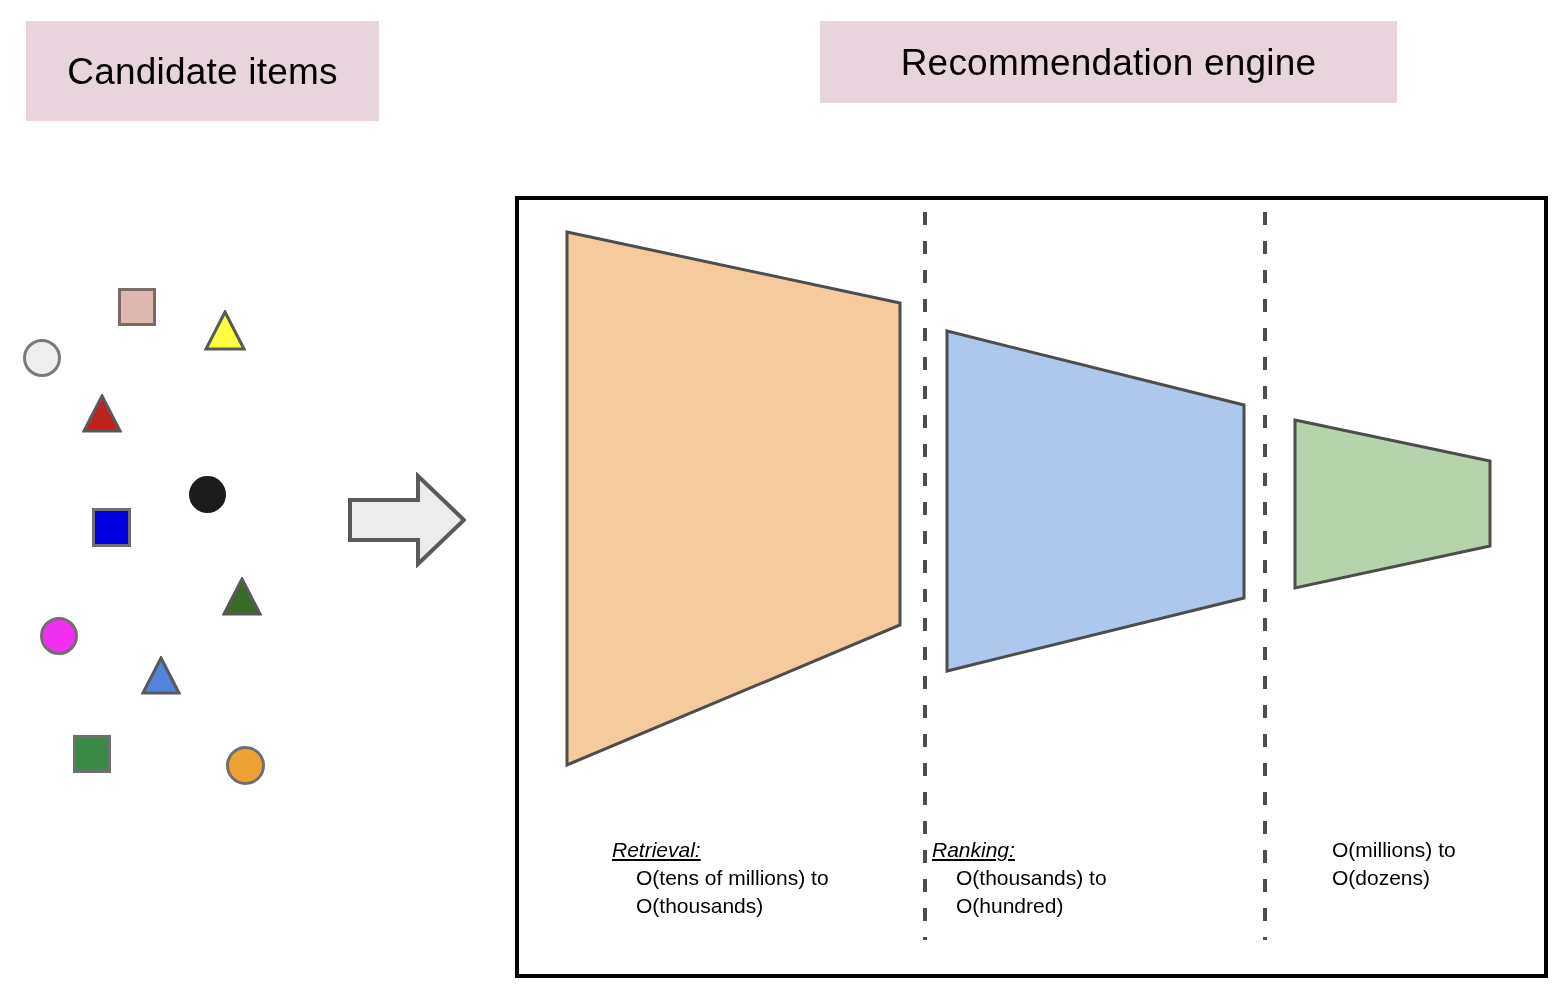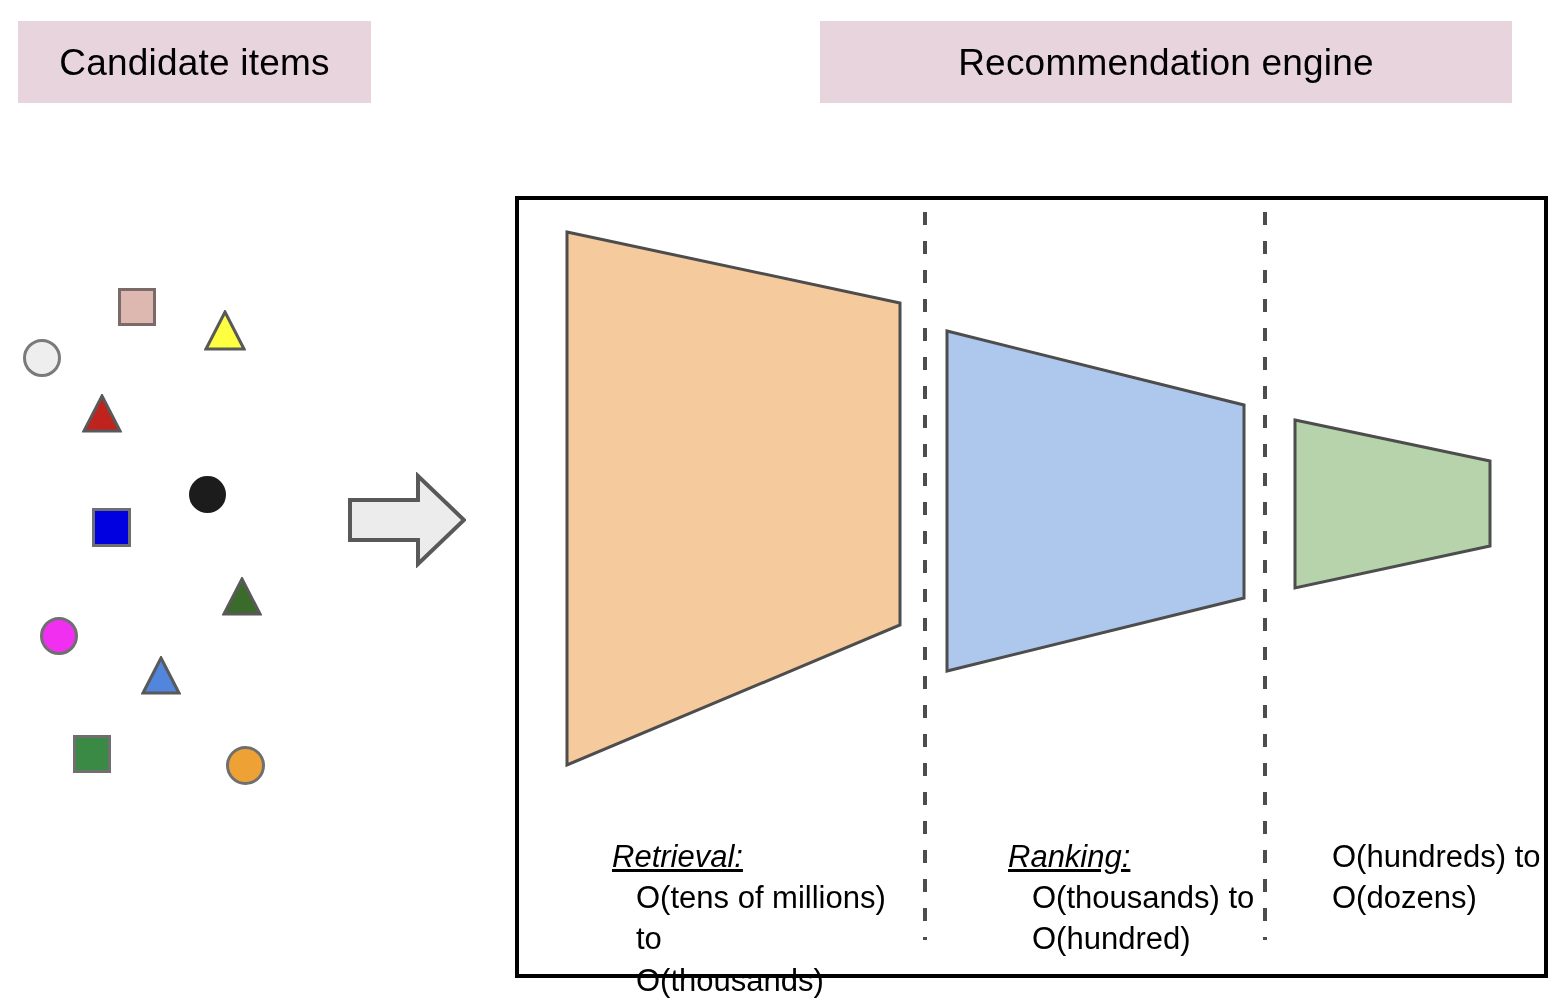--- a/index.html
+++ b/index.html
@@ -27,26 +27,26 @@
     background: #e8d4dd;
     display: flex;
     align-items: center;
     justify-content: center;
     color: #000000;
     font-size: 37px;
     line-height: 1;
     letter-spacing: 0.2px;
   }
   #banner-candidate {
-    left: 18px; top: 21px;
-    width: 353px; height: 82px;
+    left: 26px; top: 21px;
+    width: 353px; height: 100px;
   }
   #banner-engine {
     left: 820px; top: 21px;
-    width: 692px; height: 82px;
+    width: 577px; height: 82px;
   }
 
   
   .shape { position: absolute; }
   .shape.sq {
     box-sizing: border-box;
     border: 3px solid #595959;
   }
   .shape.ci {
     box-sizing: border-box;
@@ -79,37 +79,37 @@
     left: 0; top: 0;
     width: 1568px;
     height: 1000px;
     pointer-events: none;
   }
   #funnel-canvas svg { display: block; }
 
   
   .stage-caption {
     position: absolute;
-    font-size: 31px;
+    font-size: 21px;
     line-height: 1.33;
     color: #000000;
   }
   .stage-caption .caption-title {
     display: block;
     font-style: italic;
     text-decoration: underline;
     white-space: nowrap;
   }
   .stage-caption .caption-body {
     display: block;
     white-space: pre-line;
     margin-left: 24px;
   }
   #caption-retrieval   { left: 612px; top: 836px; width: 300px; }
-  #caption-ranking     { left: 1008px; top: 836px; width: 262px; }
+  #caption-ranking     { left: 932px; top: 836px; width: 262px; }
   #caption-postranking { left: 1308px; top: 836px; width: 246px; }
 </style>
 </head>
 <body>
 
 <div class="stage">
 
   <div class="banner" id="banner-candidate">
     <span>Candidate items</span>
   </div>
@@ -176,17 +176,17 @@
 O(thousands)</span>
   </div>
 
   <div class="stage-caption" id="caption-ranking">
     <span class="caption-title">Ranking:</span>
     <span class="caption-body">O(thousands) to
 O(hundred)</span>
   </div>
 
   <div class="stage-caption" id="caption-postranking">
-    <span class="caption-body">O(hundreds) to
+    <span class="caption-body">O(millions) to
 O(dozens)</span>
   </div>
 
 </div>
 
 </body></html>

